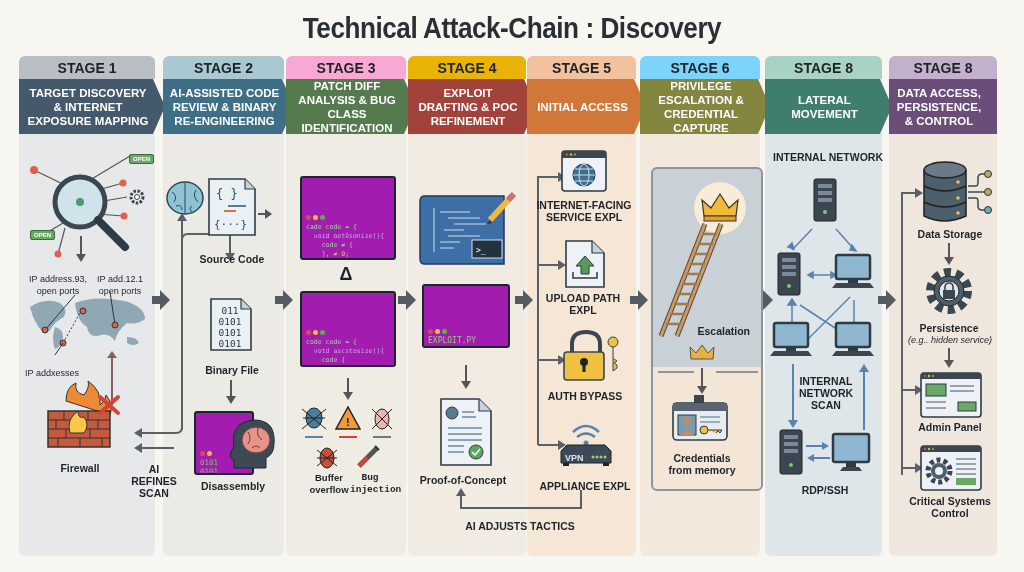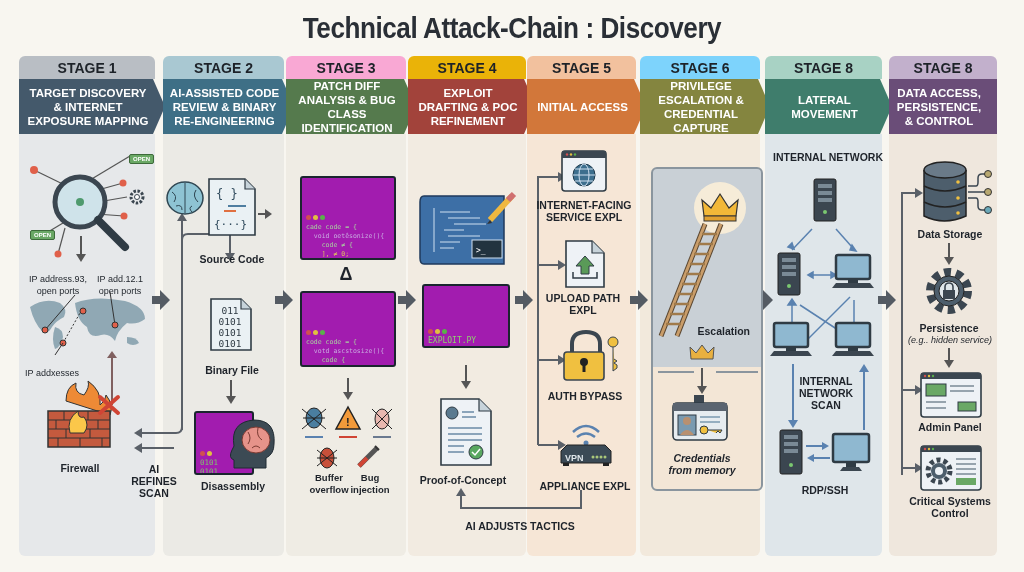--- a/index.html
+++ b/index.html
@@ -251,21 +251,21 @@
 <svg style="left:315px;top:444px;width:24px;height:26px;">
   <ellipse cx="12" cy="14" rx="7" ry="10" fill="#c8503a" stroke="#222"></ellipse>
     <path d="M2 6 l20 16 M22 6 l-20 16 M2 14 h20" stroke="#222"></path>
 </svg>
 <svg style="left:355px;top:444px;width:26px;height:26px;">
   <line x1="4" y1="22" x2="22" y2="4" stroke="#555" stroke-width="5"></line>
     <line x1="4" y1="22" x2="12" y2="14" stroke="#d04535" stroke-width="4"></line>
     <line x1="20" y1="2" x2="24" y2="6" stroke="#333" stroke-width="2"></line>
 </svg>
 <div class="lbl" style="left:308px;top:472px;width:42px;font-size:9.5px;">Buffer overflow</div>
-<div class="lbl" style="left:350px;top:472px;width:40px;font-size:9.5px;">Bug injection</div>
+<div class="lbl" style="left:350px;top:472px;width:40px;font-size:9.5px;font-family:Liberation Mono, monospace;">Bug injection</div>
 
 <svg style="left:420px;top:190px;width:100px;height:80px;">
   <path d="M4 6 h80 v68 h-80 q-4 0-4-6 v-56 q0-6 4-6z" fill="#3d6fa6" stroke="#1f3a5c" stroke-width="1.5"></path>
   <g stroke="#cfe0f0" stroke-width="1">
       <line x1="14" y1="18" x2="14" y2="62"></line>
       <line x1="20" y1="22" x2="50" y2="22"></line>
       <line x1="28" y1="28" x2="60" y2="28"></line>
       <line x1="34" y1="34" x2="66" y2="34"></line>
       <line x1="24" y1="40" x2="44" y2="40"></line>
       <line x1="28" y1="46" x2="60" y2="46"></line>
@@ -419,21 +419,21 @@
   <rect x="6" y="20" width="18" height="20" fill="#7a9ab0" stroke="#2f3b44"></rect>
   <circle cx="15" cy="26" r="4" fill="#b89070"></circle>
     <path d="M8 40 q7-10 14 0z" fill="#b89070"></path>
   <line x1="28" y1="22" x2="48" y2="22" stroke="#7a9ab0" stroke-width="1.5"></line>
     <line x1="28" y1="27" x2="48" y2="27" stroke="#7a9ab0" stroke-width="1.5"></line>
   <g>
       <circle cx="32" cy="35" r="4" fill="#f0c040" stroke="#2f3b44"></circle>
       <path d="M36 35 h14 l-2 3 -2-2 -2 2" stroke="#2f3b44" fill="#f0c040"></path>
     </g>
 </svg>
-<div class="lbl" style="left:668px;top:452px;width:68px;font-style:italic;">Credentials from memory</div>
+<div class="lbl" style="left:668px;top:452px;width:68px;">Credentials from memory</div>
 
 <div class="lbl" style="left:770px;top:151px;width:116px;">INTERNAL NETWORK</div>
 <svg style="left:770px;top:175px;width:130px;height:190px;">
   <g stroke="#5a82b0" stroke-width="1.5" fill="#5a82b0">
     <line x1="42" y1="54" x2="22" y2="75"></line>
       <path d="M18 72 l6 2 -2-6z"></path>
     <line x1="66" y1="54" x2="82" y2="72"></line>
       <path d="M86 76 l-6-1 2-5z"></path>
     <line x1="40" y1="100" x2="64" y2="100"></line>
       <path d="M38 100 l5-3 v6z"></path>

